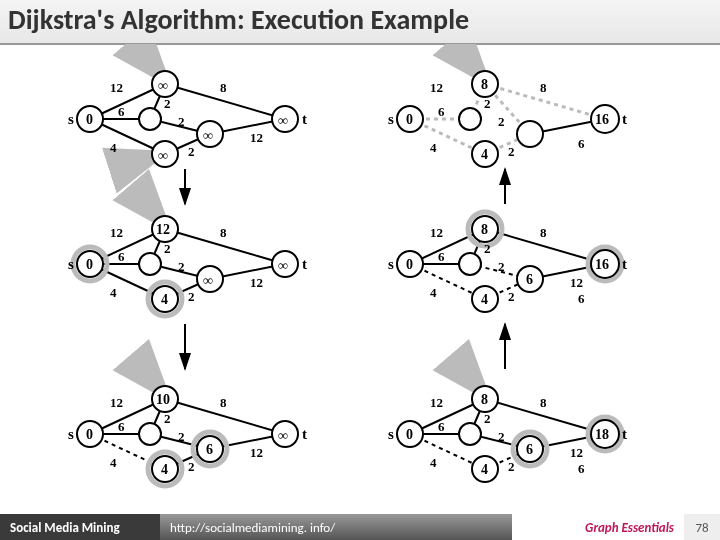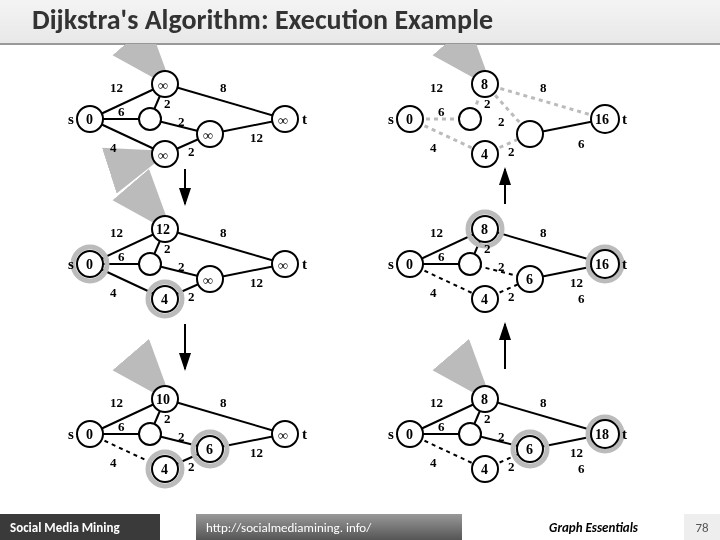--- a/index.html
+++ b/index.html
@@ -1,34 +1,34 @@
 <!DOCTYPE html>
 <html><head>
 <meta charset="utf-8">
 <style>
   * { margin: 0; padding: 0; box-sizing: border-box; }
   body { width: 720px; height: 540px; font-family: Calibri, Arial, sans-serif; background: #fff; position: relative; overflow: hidden; }
   .title-bar { background: linear-gradient(#f4f4f4,#e8e8e8); padding: 2px 8px 6px 8px; border-bottom: 2px solid #999; }
-  .title-bar h1 { font-size: 28px; font-weight: 700; color: #333; font-family: Calibri, sans-serif; margin-left: 24px; }
+  .title-bar h1 { font-size: 28px; font-weight: 700; color: #333; font-family: Calibri, sans-serif; }
   .content { position: absolute; top: 44px; left: 0; width: 720px; height: 460px; }
   circle.node { fill: #fff; stroke: #000; stroke-width: 2; }
   .hl { fill: none; stroke: #bbb; stroke-width: 5; }
   .arrow-grey { stroke: #bbb; stroke-width: 8; }
   line.edge { stroke: #000; stroke-width: 2; }
   line.tree { stroke: #000; stroke-width: 2; stroke-dasharray: 4 4; }
   line.grey-dash { stroke: #bbb; stroke-width: 3; stroke-dasharray: 4 4; }
   line.big-arrow { stroke: #000; stroke-width: 2; }
   text { font-family: 'Times New Roman', serif; font-size: 14px; }
   text.val { font-weight: 700; font-size: 14px; }
   text.lbl { font-weight: 700; font-size: 15px; font-style: normal; }
   text.w { font-size: 13px; font-weight: 700; }
-  .footer { position: absolute; bottom: 0; left: 0; width: 720px; height: 26px; display: flex; align-items: stretch; font-size: 13px; gap: 36px; }
+  .footer { position: absolute; bottom: 0; left: 0; width: 720px; height: 26px; display: flex; align-items: stretch; font-size: 13px; }
   .footer .f1 { background: #3a3a3a; color: #fff; padding: 4px 10px; font-weight: 700; width: 160px; display:flex; align-items:center; }
   .footer .f2 { background: linear-gradient(#999,#555); color: #fff; padding: 12px 10px; flex: 1; display:flex; align-items:center; font-family: Calibri,Arial; }
-  .footer .f3 { background: #fff; color: #000000; padding: 4px 10px; font-weight: 700; font-style: italic; width: 150px; display:flex; align-items:center; justify-content:flex-end;}
+  .footer .f3 { background: #fff; color: #be185d; padding: 4px 10px; font-weight: 700; font-style: italic; width: 172px; display:flex; align-items:center; justify-content:flex-end;}
   .footer .f4 { background: #eee; color: #555; padding: 4px 8px; width: 36px; display:flex; align-items:center; justify-content:center;text-align:right; }
   .inf { font-size: 18px; }
 </style>
 </head>
 <body>
 
 <div class="title-bar">
   <h1>Dijkstra's Algorithm: Execution Example</h1>
 </div>
 

